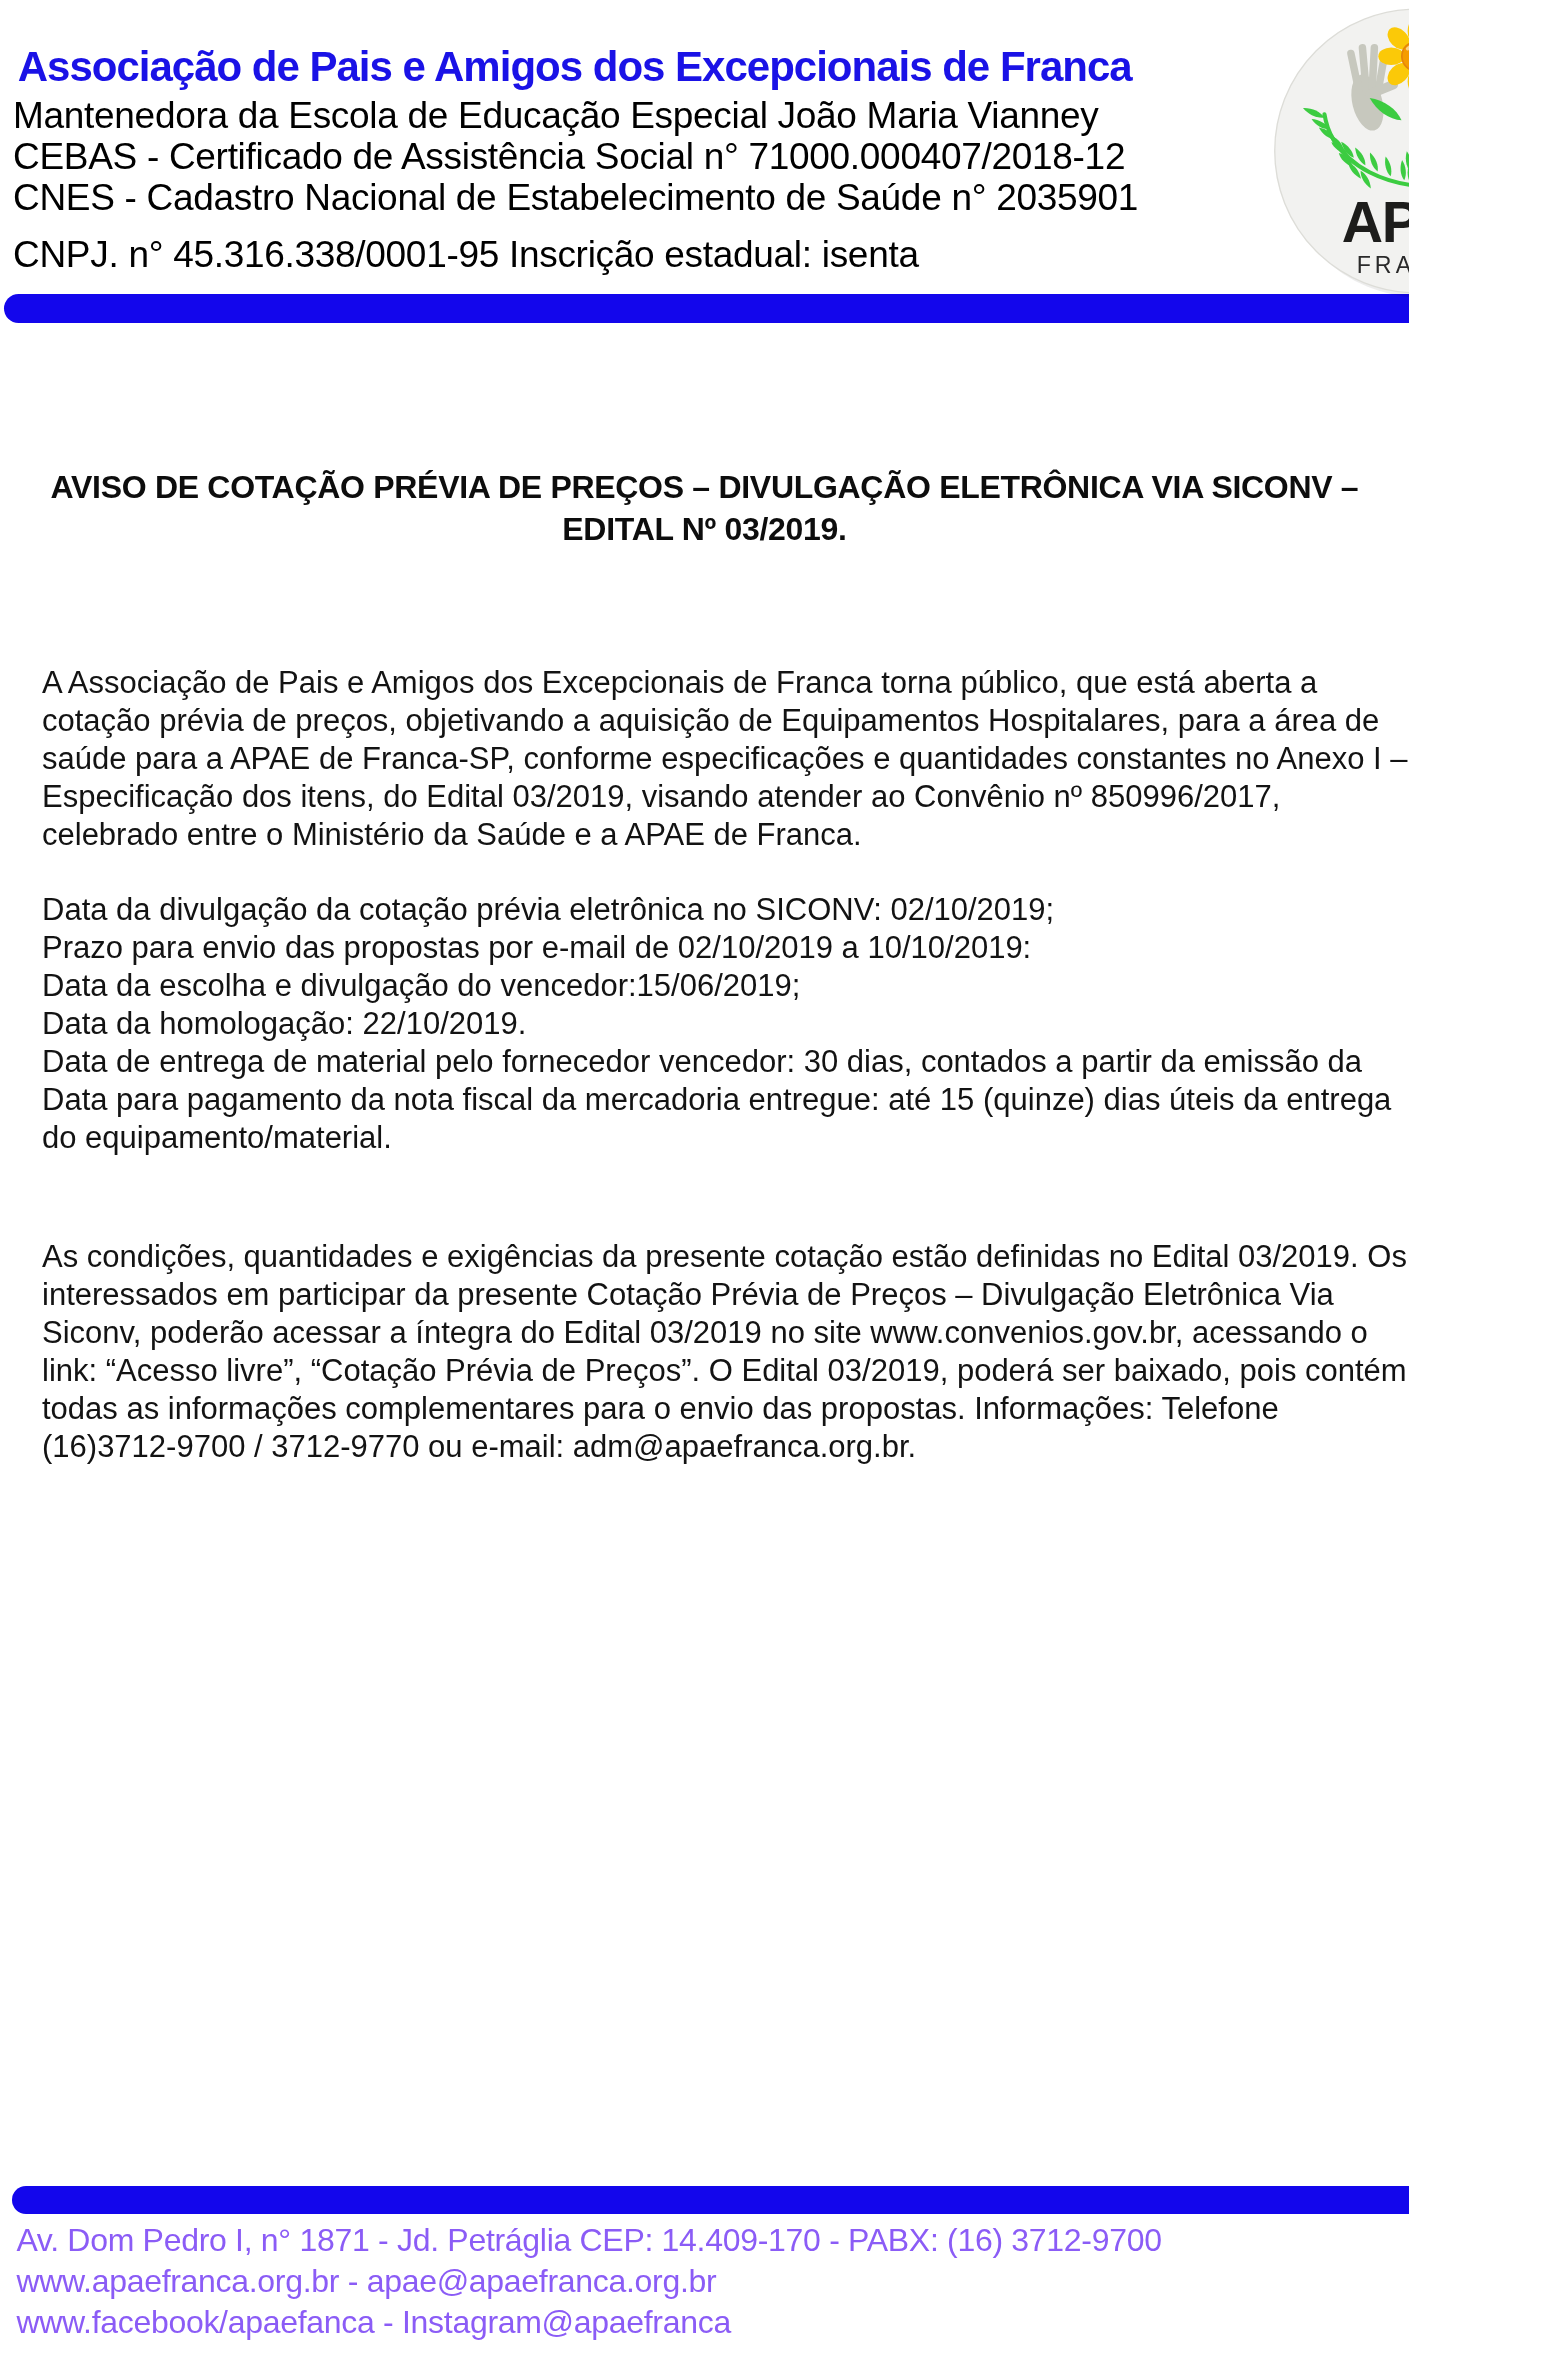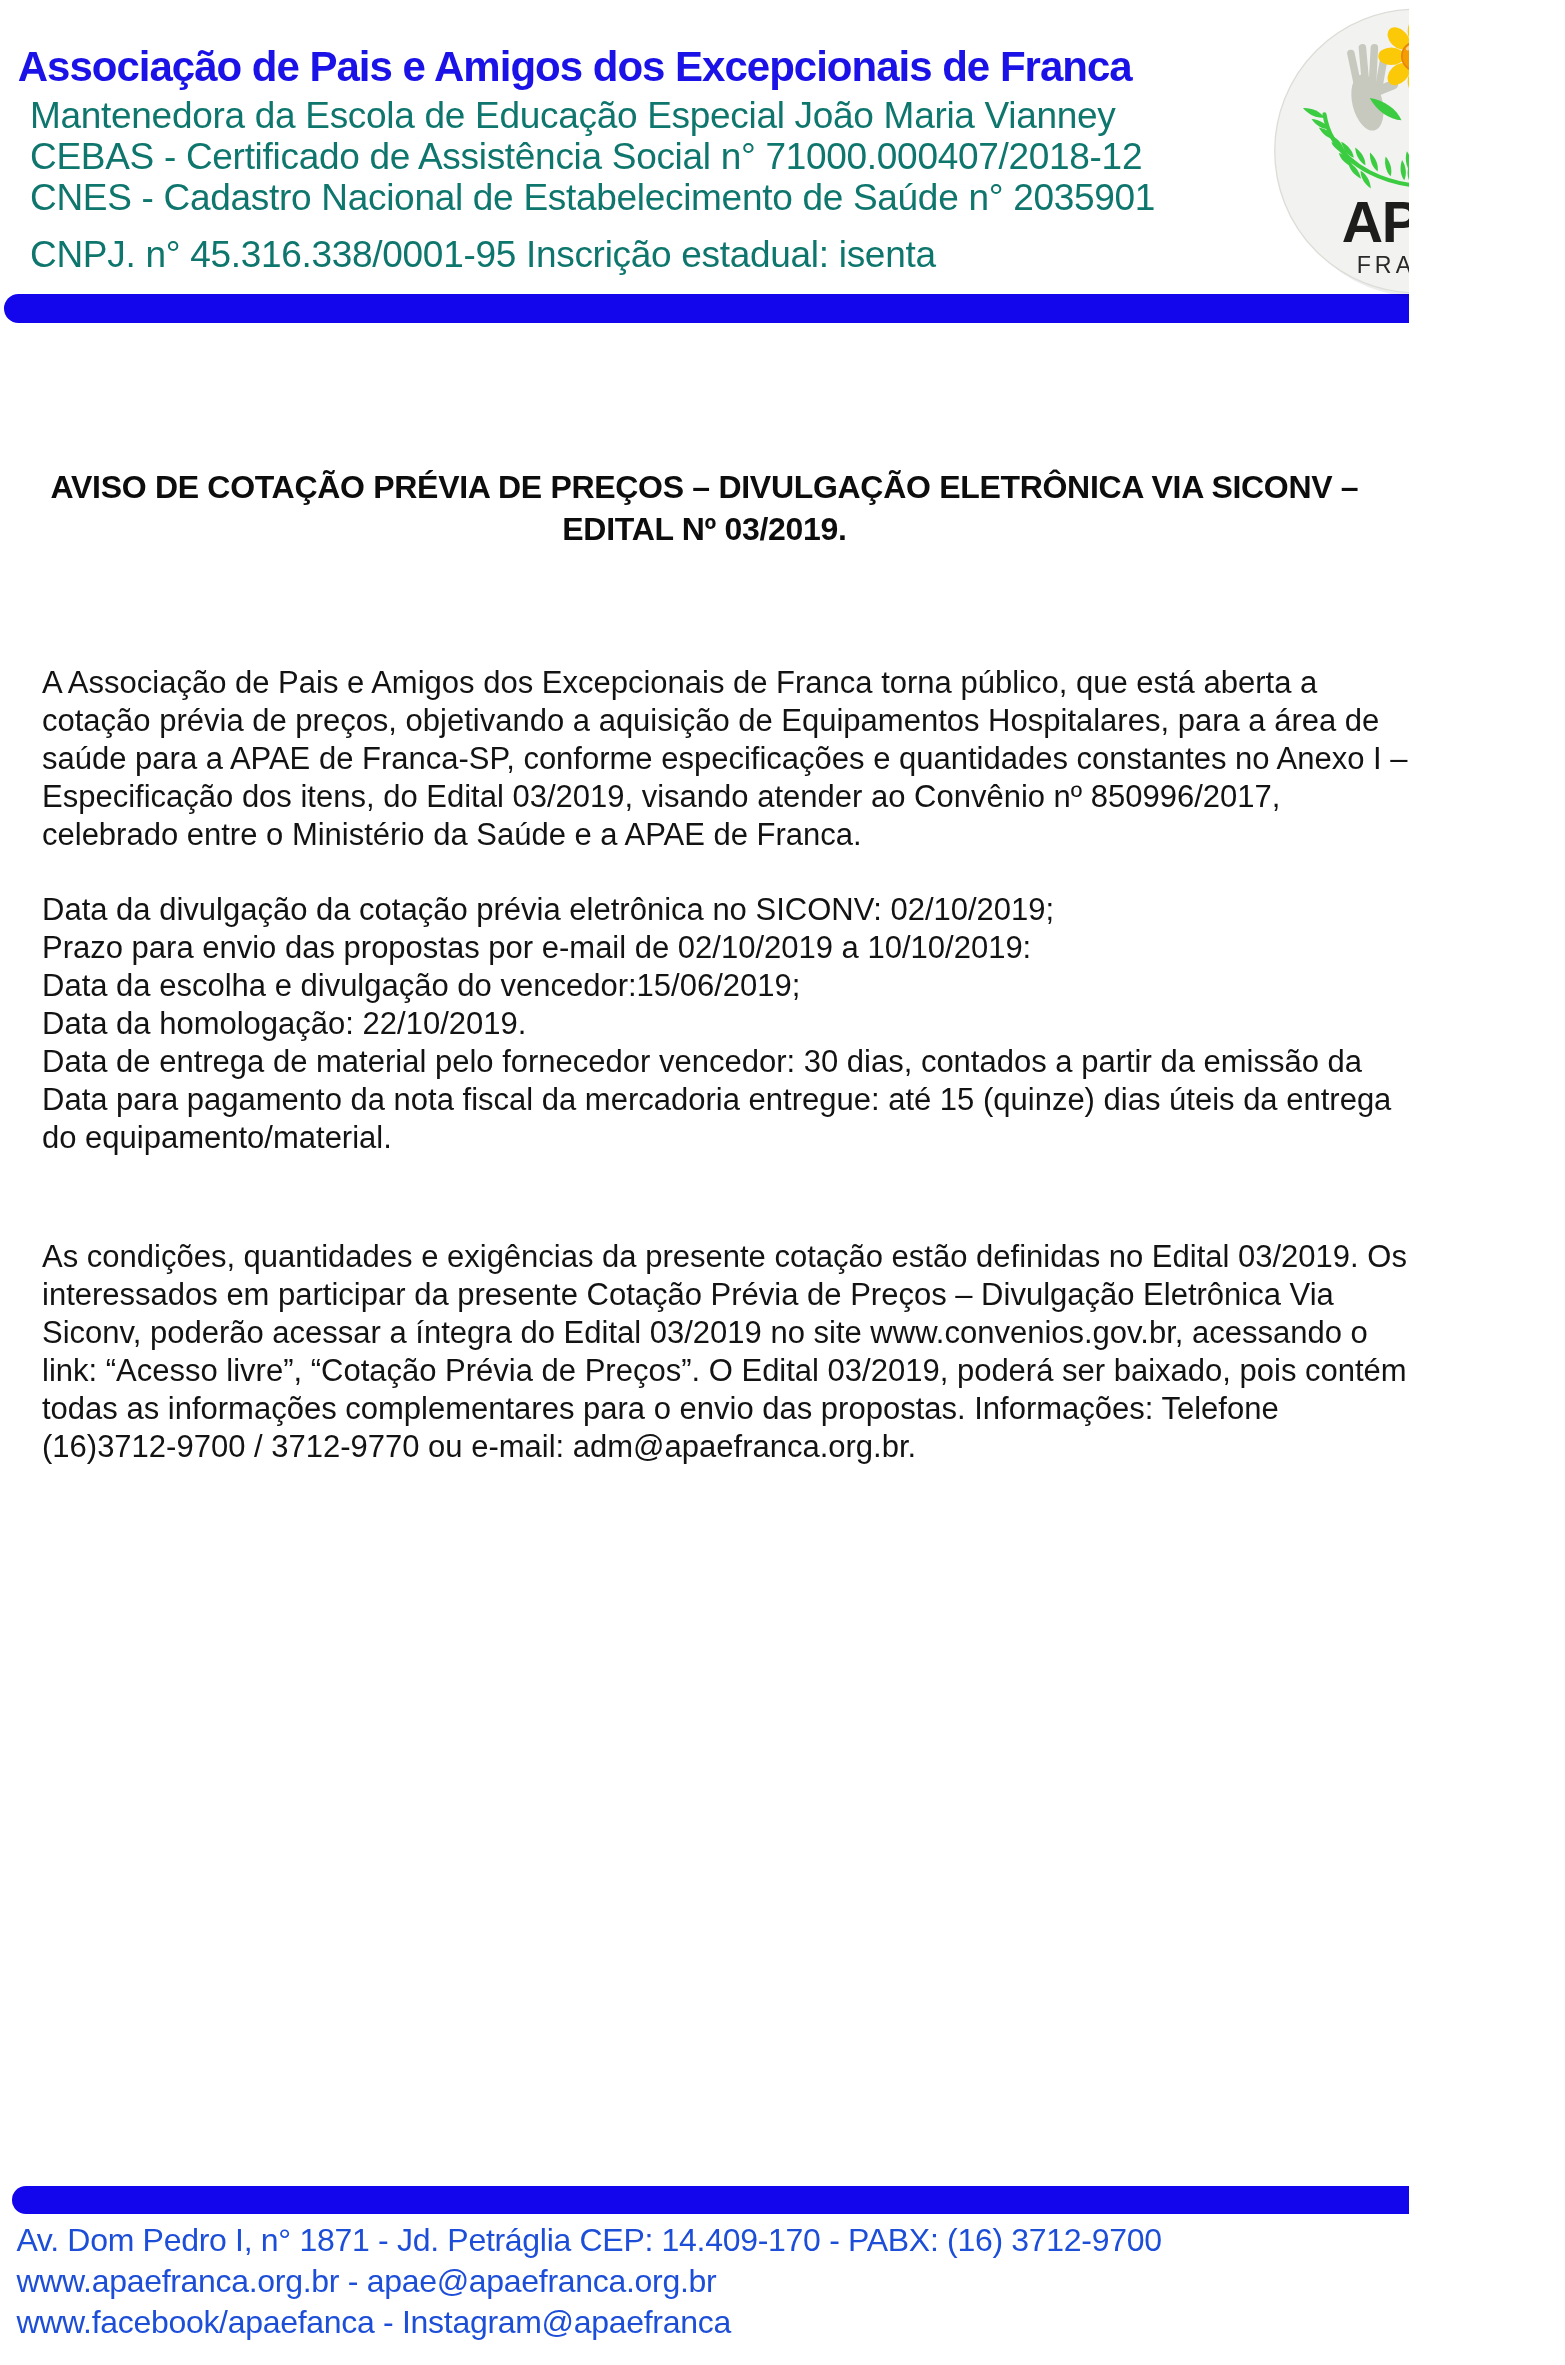--- a/index.html
+++ b/index.html
@@ -22,23 +22,23 @@
     font-family:"Liberation Sans",sans-serif;
     color:var(--text-black);
   }
   
   .org-title{
     position:absolute;left:17.7px;top:15px;
     font-size:42px;font-weight:bold;letter-spacing:-1px;
     color:var(--heading-blue);white-space:nowrap;
   }
   .letterhead-lines{
-    position:absolute;left:30px;top:95px;
+    position:absolute;left:13px;top:95px;
     font-size:37px;line-height:41px;letter-spacing:-0.3px;
-    color:#0f766e;white-space:nowrap;
+    color:#000000;white-space:nowrap;
   }
   .letterhead-lines .cnpj-line{margin-top:16px;}
   
   .bar{position:absolute;background:var(--brand-blue);}
   .bar-top{left:4.1px;top:294px;width:1553px;height:29px;border-radius:15px;}
   .bar-footer{left:12.3px;top:2186px;width:1543px;height:28px;border-radius:14.3px;}
   
   .logo{
     position:absolute;left:1272px;top:2.7px;width:289px;height:296px;z-index:2;
   }
@@ -56,21 +56,21 @@
     font-size:31px;line-height:38px;
     color:var(--text-black);white-space:nowrap;
   }
   .para-intro{top:664px;}
   .para-dates{top:891px;}
   .para-conditions{top:1238px;}
   
   .footer-text{
     position:absolute;left:16.4px;top:2220px;
     font-size:32px;line-height:41px;letter-spacing:-0.3px;
-    color:#1d4ed8;white-space:nowrap;
+    color:#8b5cf6;white-space:nowrap;
   }
 </style>
 </head>
 <body>
 
 <div class="page">
 
   <header>
     <h1 class="org-title">Associação de Pais e Amigos dos Excepcionais de Franca</h1>
     <div class="letterhead-lines">

